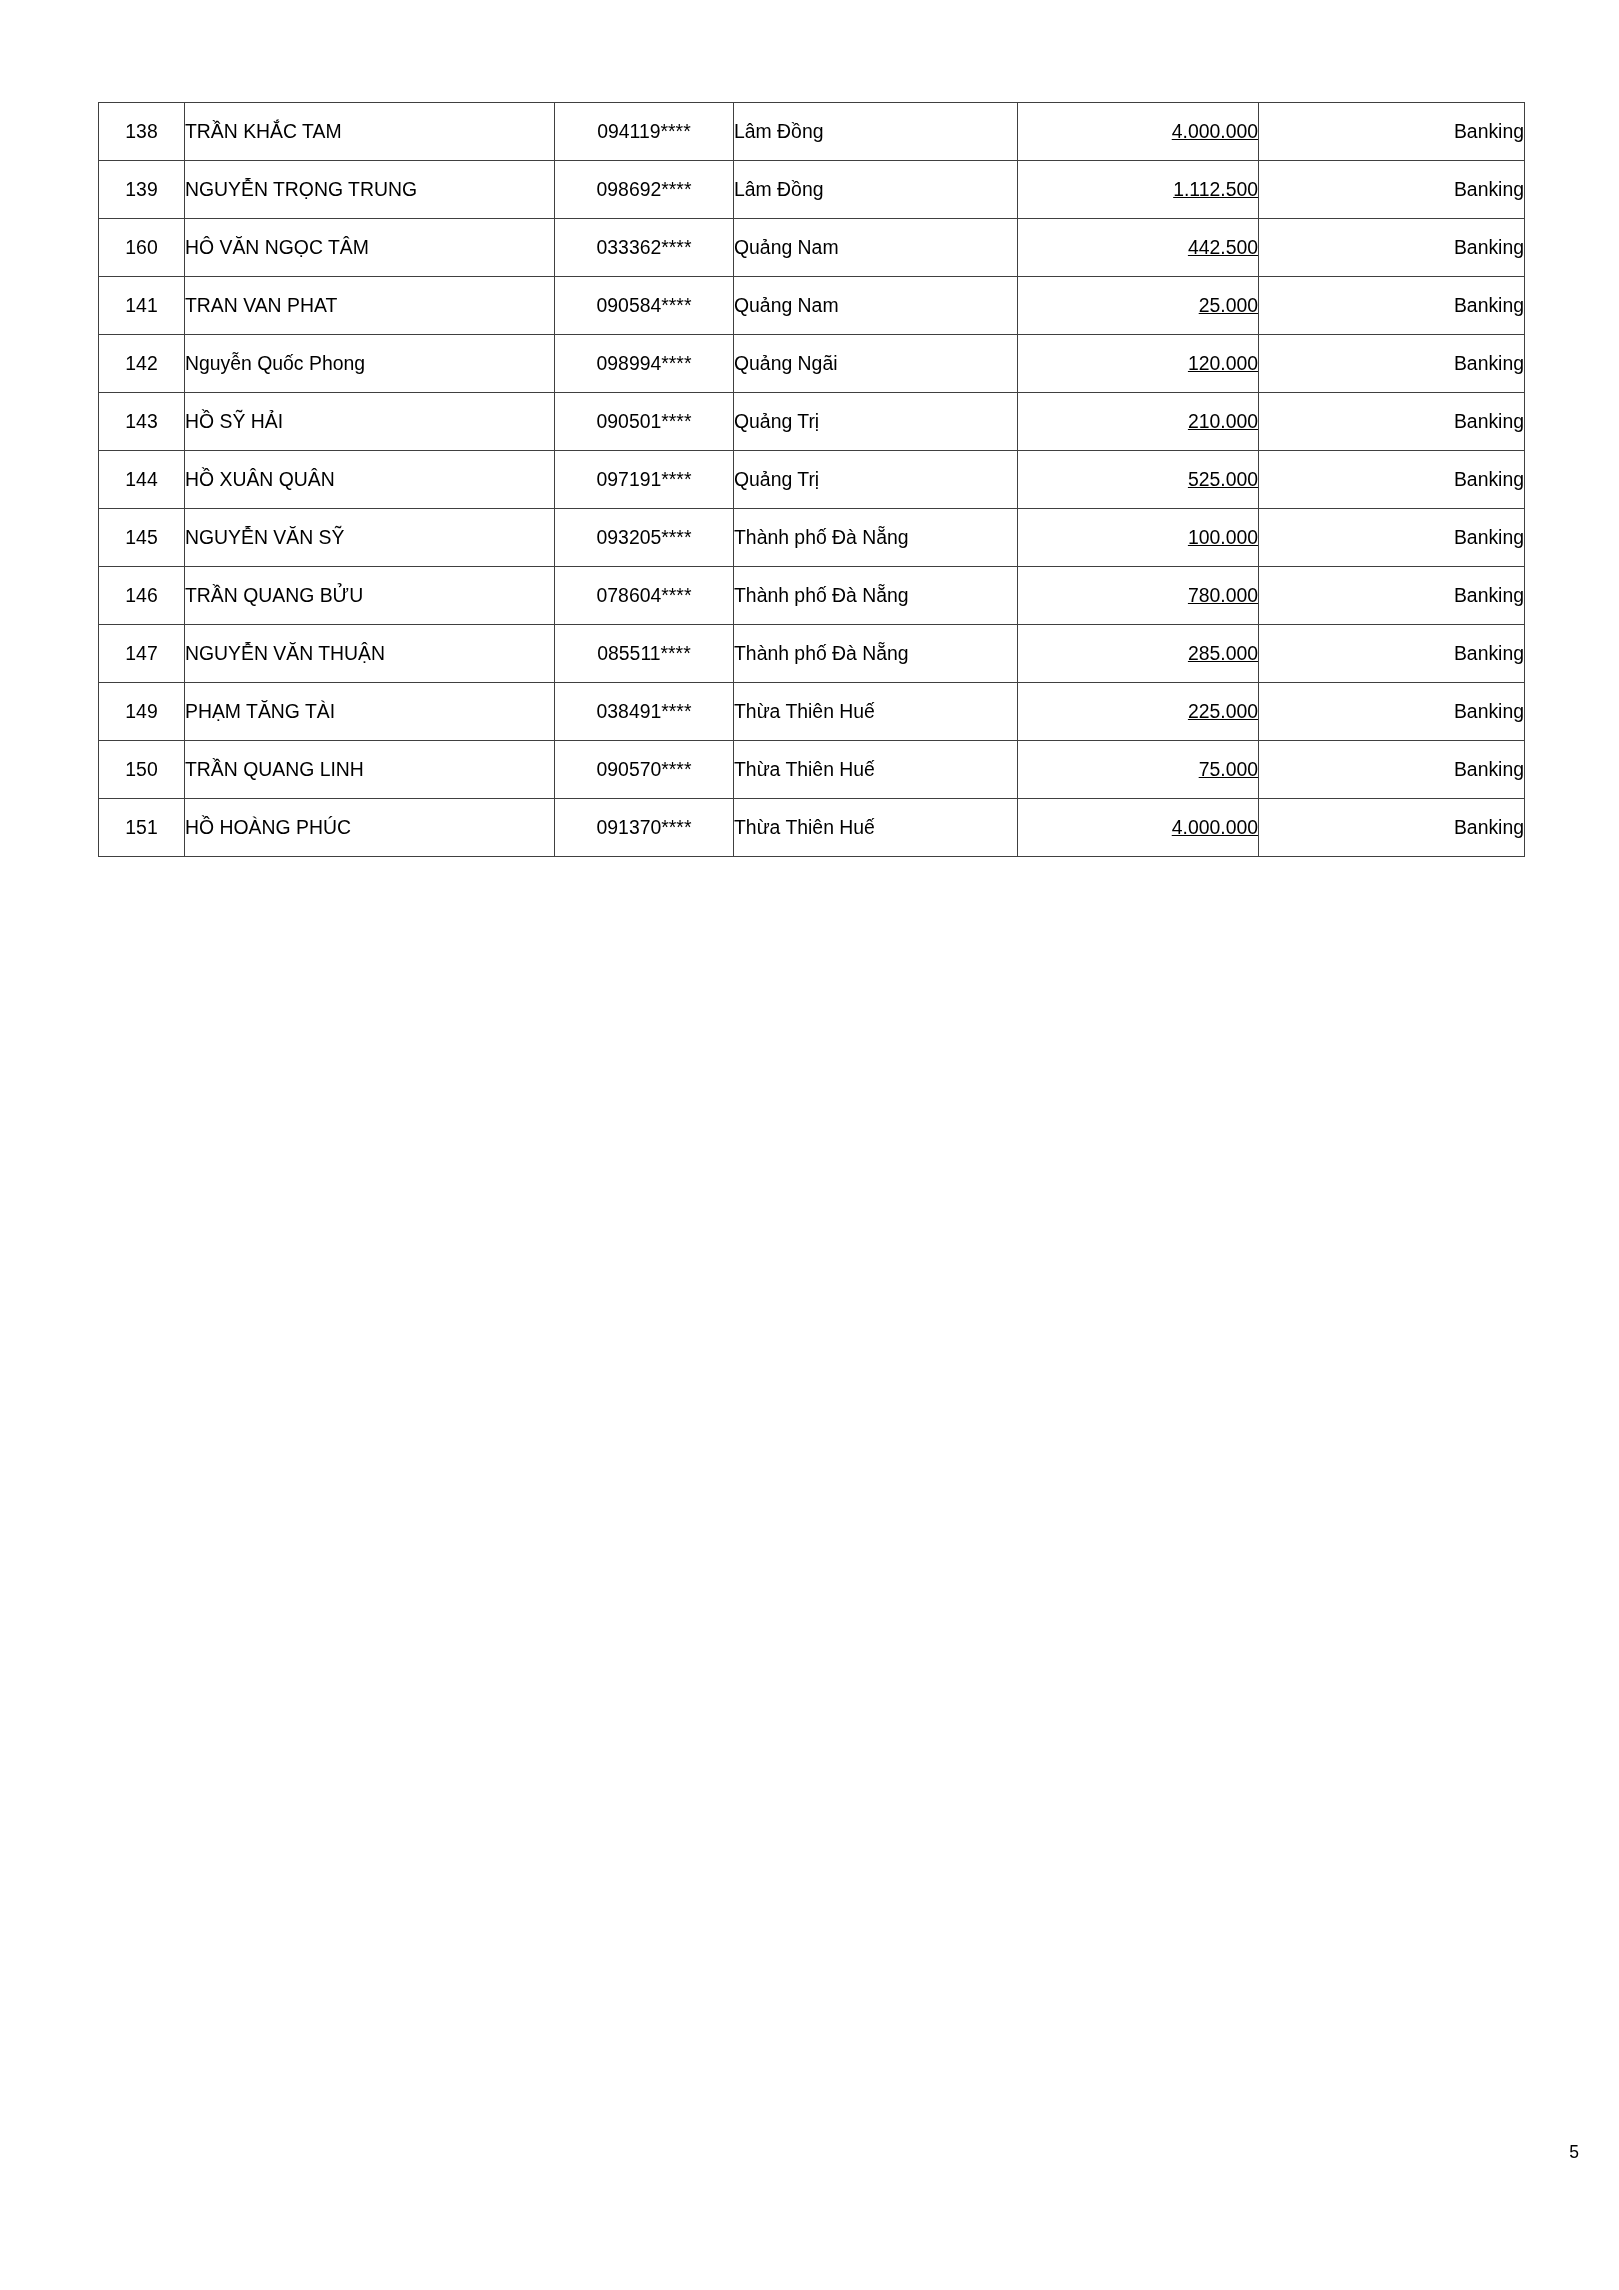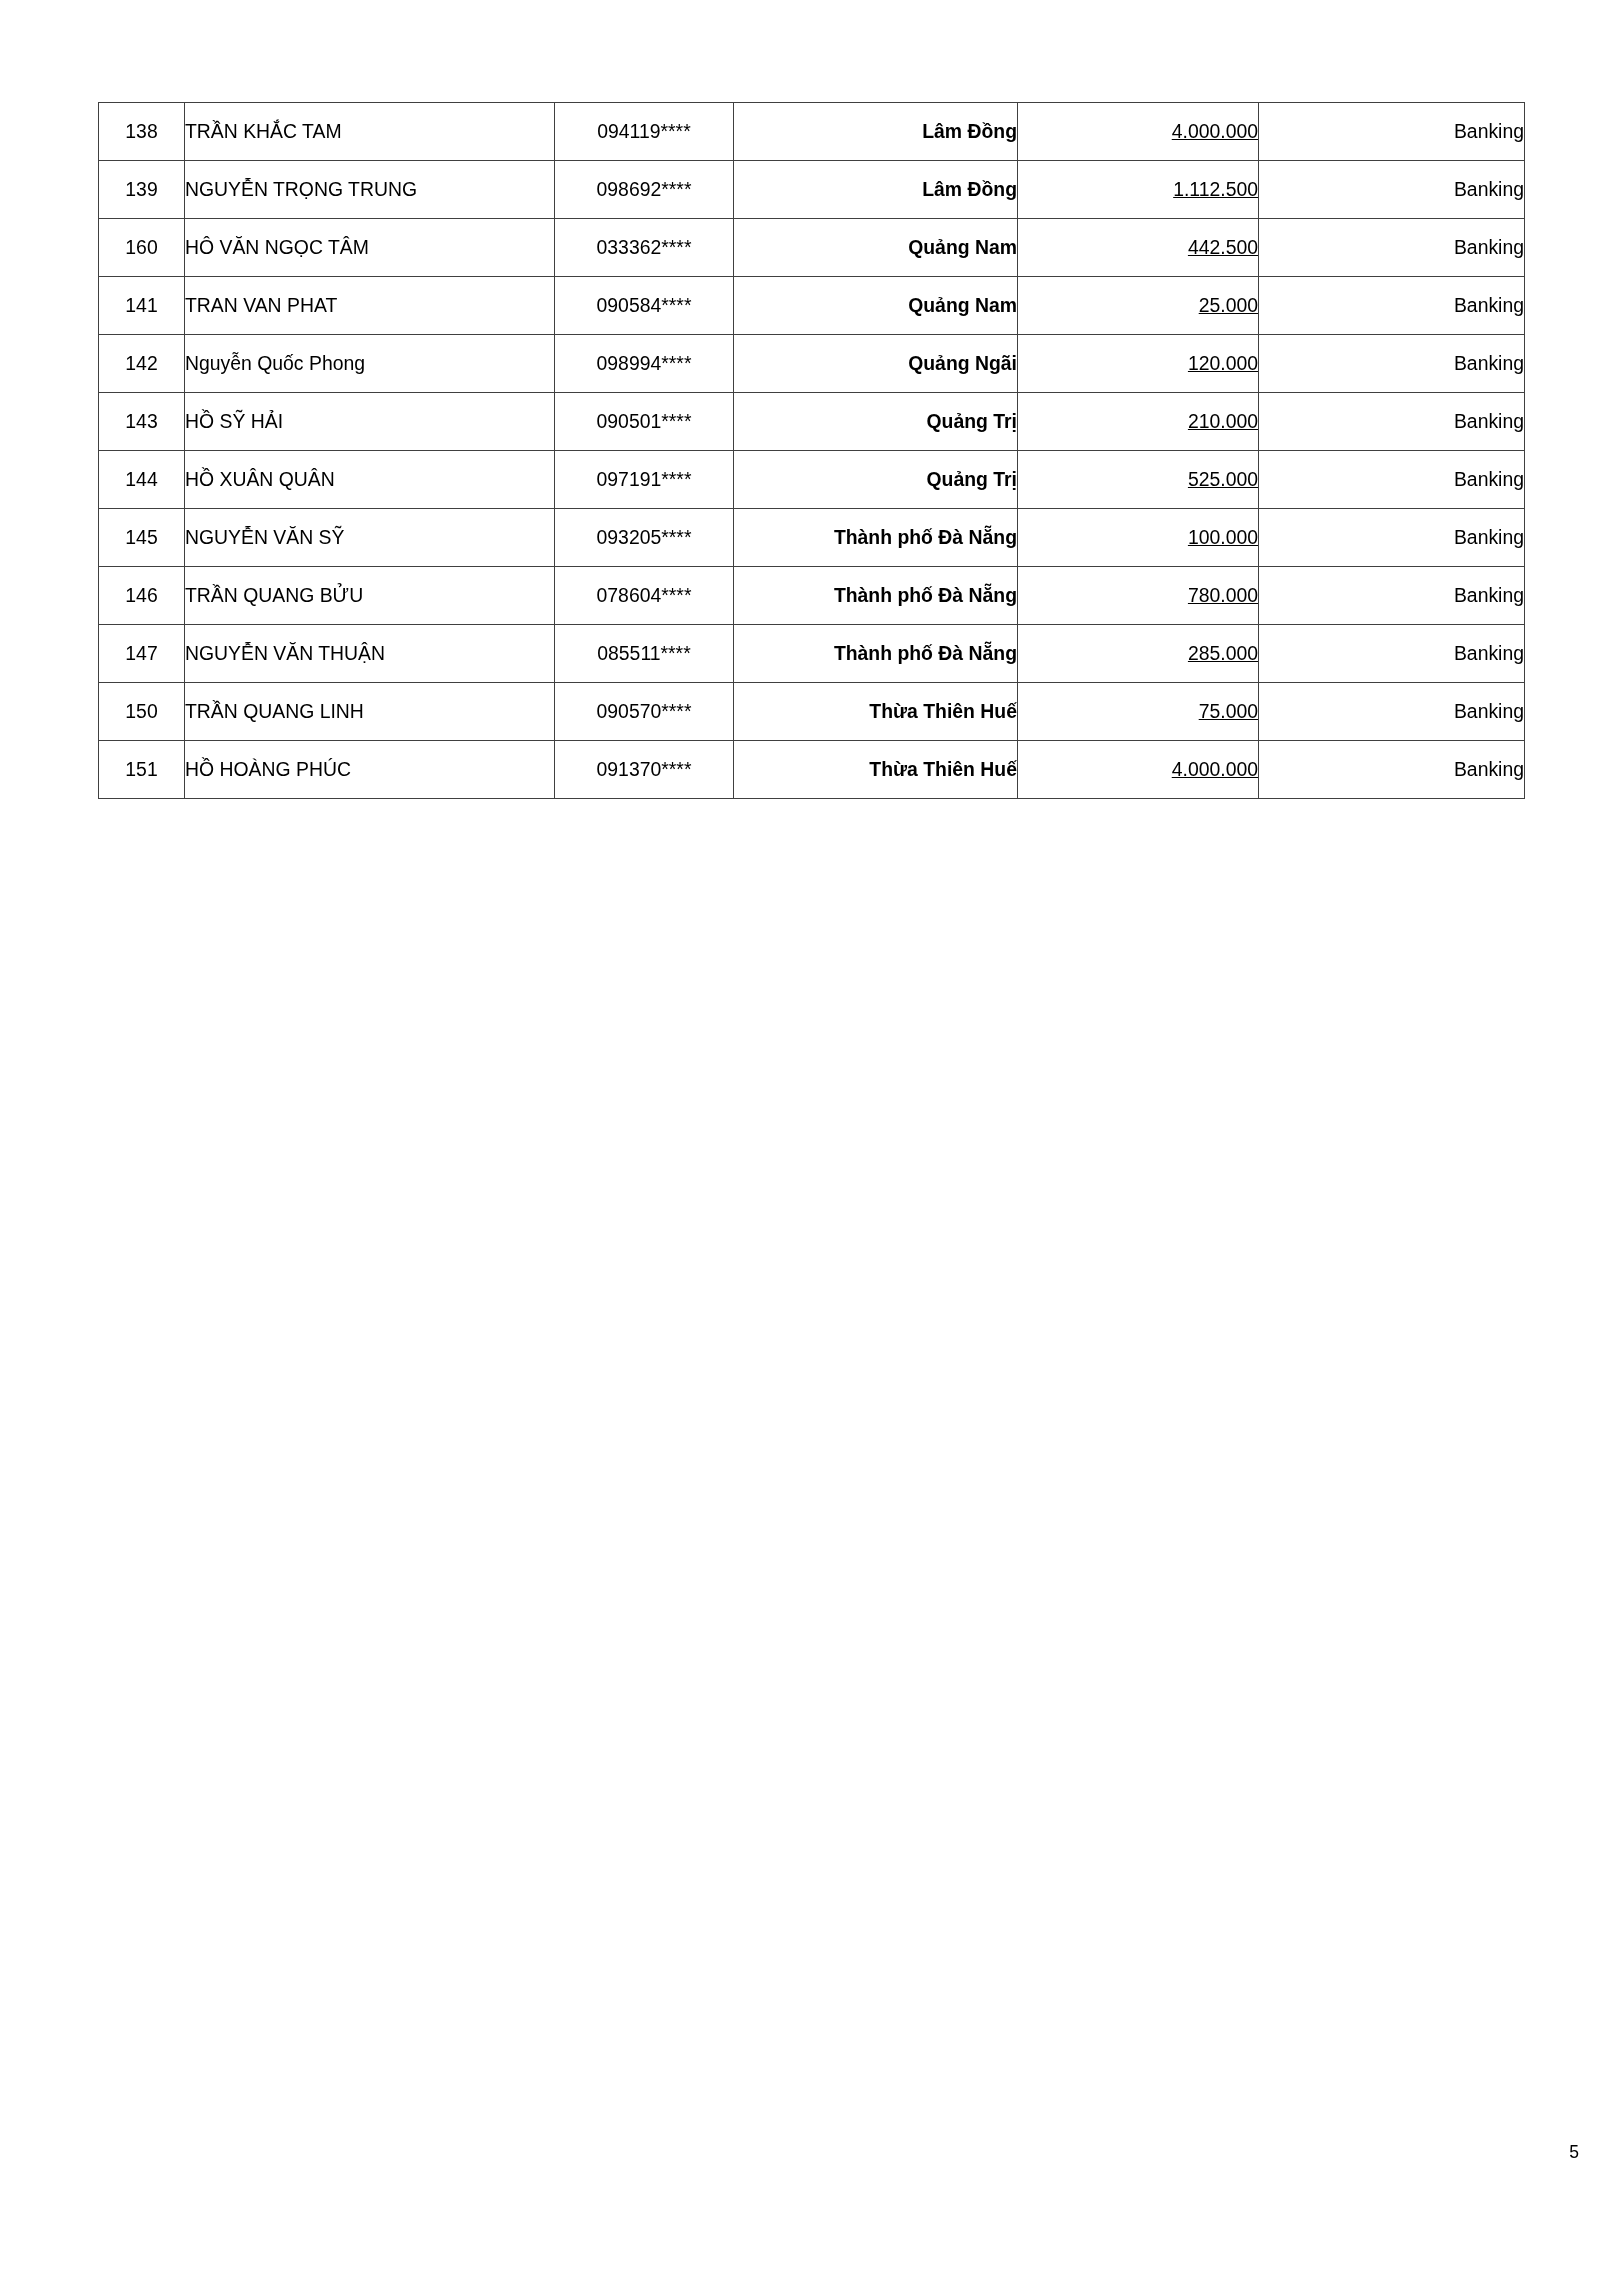--- a/index.html
+++ b/index.html
@@ -30,21 +30,21 @@
     line-height: 1;
     color: #000000;
     padding: 0;
     white-space: nowrap;
     overflow: hidden;
     vertical-align: middle;
   }
   td.cell-stt      { text-align: center; }
   td.cell-name     { text-align: left;  padding-left: 5.5px; }
   td.cell-phone    { text-align: center; }
-  td.cell-province { text-align: right; font-weight: bold; }
+  td.cell-province { text-align: left; }
   td.cell-amount   { text-align: right; padding-right: 13px; text-decoration: underline; }
   td.cell-method   { text-align: right; }
   .page-number {
     position: absolute;
     right: 41px;
     bottom: 39px;
     font-size: 17.5px;
     color: #000000;
   }
 </style>
@@ -137,20 +137,28 @@
         </tr>
         <tr>
           <td class="cell-stt">147</td>
           <td class="cell-name">NGUYỄN VĂN THUẬN</td>
           <td class="cell-phone">085511****</td>
           <td class="cell-province">Thành phố Đà Nẵng</td>
           <td class="cell-amount">285.000</td>
           <td class="cell-method">Banking</td>
         </tr>
         <tr>
+          <td class="cell-stt">149</td>
+          <td class="cell-name">PHẠM TĂNG TÀI</td>
+          <td class="cell-phone">038491****</td>
+          <td class="cell-province">Thừa Thiên Huế</td>
+          <td class="cell-amount">225.000</td>
+          <td class="cell-method">Banking</td>
+        </tr>
+        <tr>
           <td class="cell-stt">150</td>
           <td class="cell-name">TRẦN QUANG LINH</td>
           <td class="cell-phone">090570****</td>
           <td class="cell-province">Thừa Thiên Huế</td>
           <td class="cell-amount">75.000</td>
           <td class="cell-method">Banking</td>
         </tr>
         <tr>
           <td class="cell-stt">151</td>
           <td class="cell-name">HỒ HOÀNG PHÚC</td>

